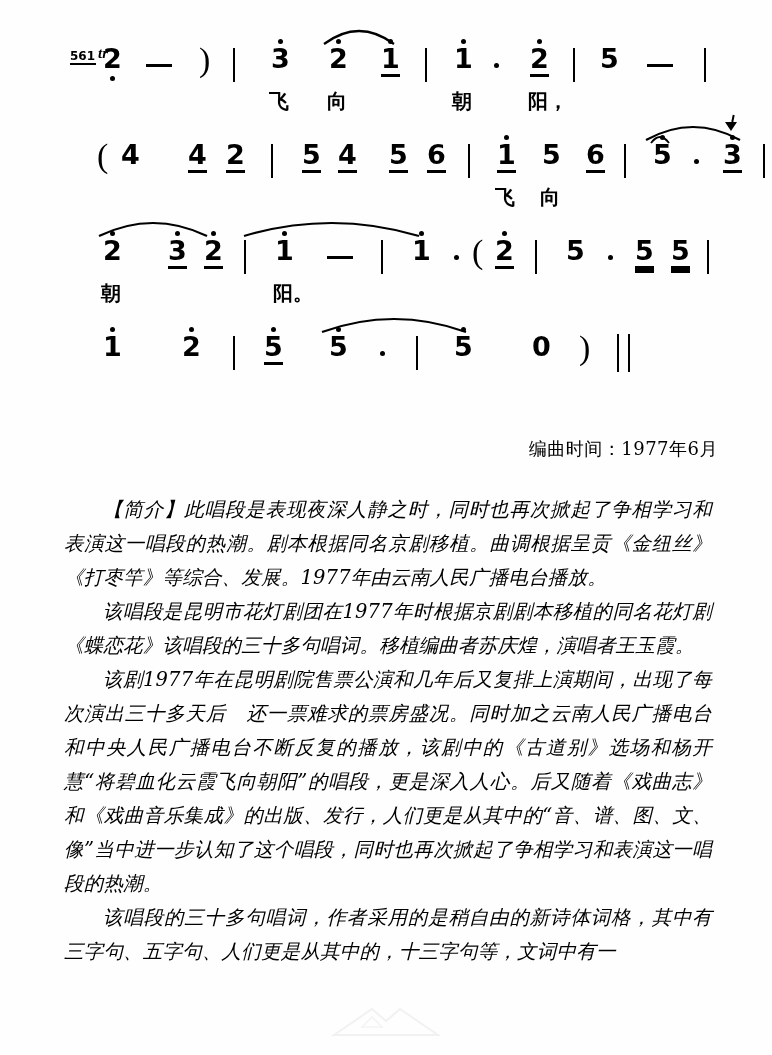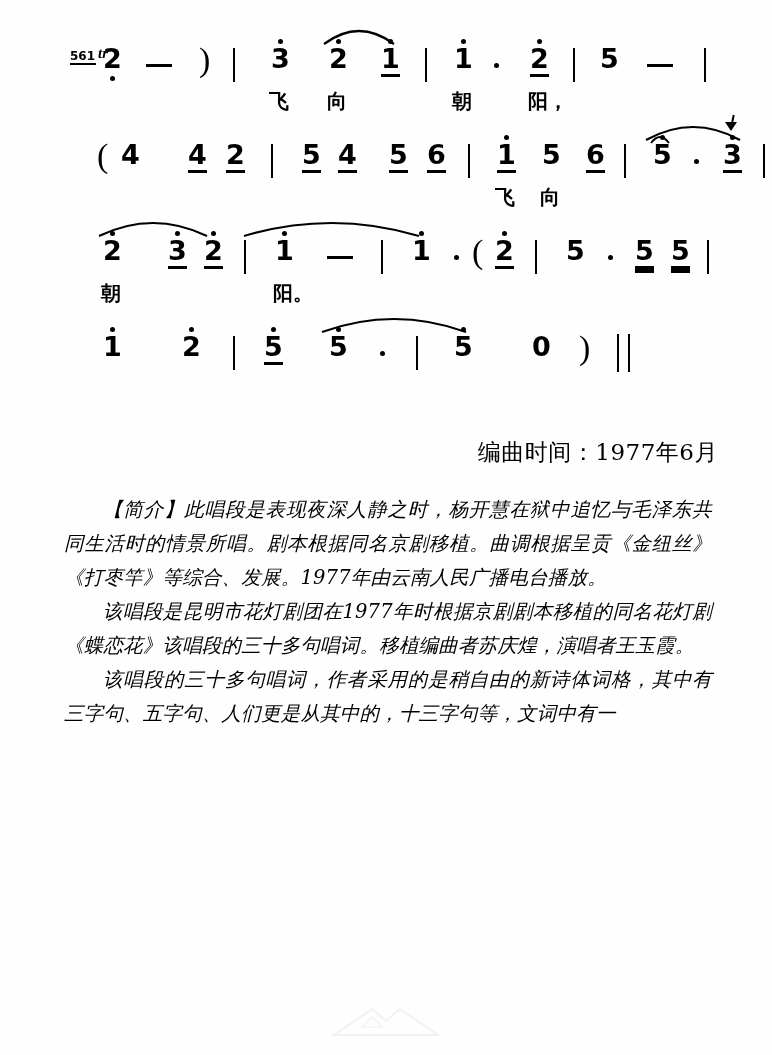--- a/index.html
+++ b/index.html
@@ -194,21 +194,21 @@
     font-size: 15px;
     line-height: 15px;
   }
 
   
   .compose-date {
     position: absolute;
     right: 54px;
     top: 437px;
     font-family: "DejaVu Serif", "Liberation Serif", serif;
-    font-size: 23px;
+    font-size: 18px;
     letter-spacing: .5px;
     white-space: nowrap;
   }
 
   
   .prose {
     position: absolute;
     left: 64px;
     top: 493px;
     width: 648px;
@@ -332,22 +332,23 @@
         <div class="g" style="left: 384px;"><span class="note up"><span class="num">5</span></span></div>
         <div class="g" style="left: 462px;"><span class="note"><span class="num">0</span></span></div>
         <div class="g paren" style="left: 509px;">)</div>
         <div class="bar-end" style="left: 547px;"></div>
       </div>
   </div>
 
   <div class="compose-date">编曲时间：1977年6月</div>
 
   <div class="prose" id="prose-block">
-      <p>【简介】此唱段是表现夜深人静之时，杨开慧在狱中追忆与毛泽东共同生活时的情景所唱。剧本根据同名京剧移植。曲调根据呈贡《金纽丝》《打枣竿》等综合、发展。1977年由云南人民广播电台播放。</p>
+      <p>【简介】此唱段是表现夜深人静之时，同时也再次掀起了争相学习和表演这一唱段的热潮。剧本根据同名京剧移植。曲调根据呈贡《金纽丝》《打枣竿》等综合、发展。1977年由云南人民广播电台播放。</p>
       <p>该唱段是昆明市花灯剧团在1977年时根据京剧剧本移植的同名花灯剧《蝶恋花》该唱段的三十多句唱词。移植编曲者苏庆煌，演唱者王玉霞。</p>
+      <p>该剧1977年在昆明剧院售票公演和几年后又复排上演期间，出现了每次演出三十多天后　还一票难求的票房盛况。同时加之云南人民广播电台和中央人民广播电台不断反复的播放，该剧中的《古道别》选场和杨开慧“将碧血化云霞飞向朝阳”的唱段，更是深入人心。后又随着《戏曲志》和《戏曲音乐集成》的出版、发行，人们更是从其中的“音、谱、图、文、像”当中进一步认知了这个唱段，同时也再次掀起了争相学习和表演这一唱段的热潮。</p>
       <p>该唱段的三十多句唱词，作者采用的是稍自由的新诗体词格，其中有三字句、五字句、人们更是从其中的，十三字句等，文词中有一</p>
     </div>
 
   <svg class="watermark" viewBox="0 0 120 46">
     <path d="M8 34 L46 8 L60 20 L74 8 L112 34 Z" fill="none" stroke="#888" stroke-width="2"></path>
     <path d="M46 16 L56 26 L36 26 Z" fill="none" stroke="#999" stroke-width="1.5"></path>
   </svg>
 
 </div>
 

